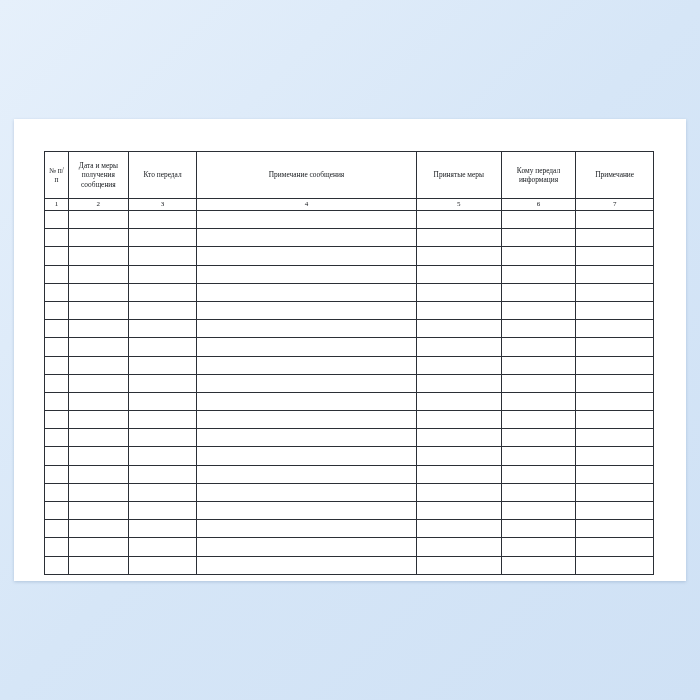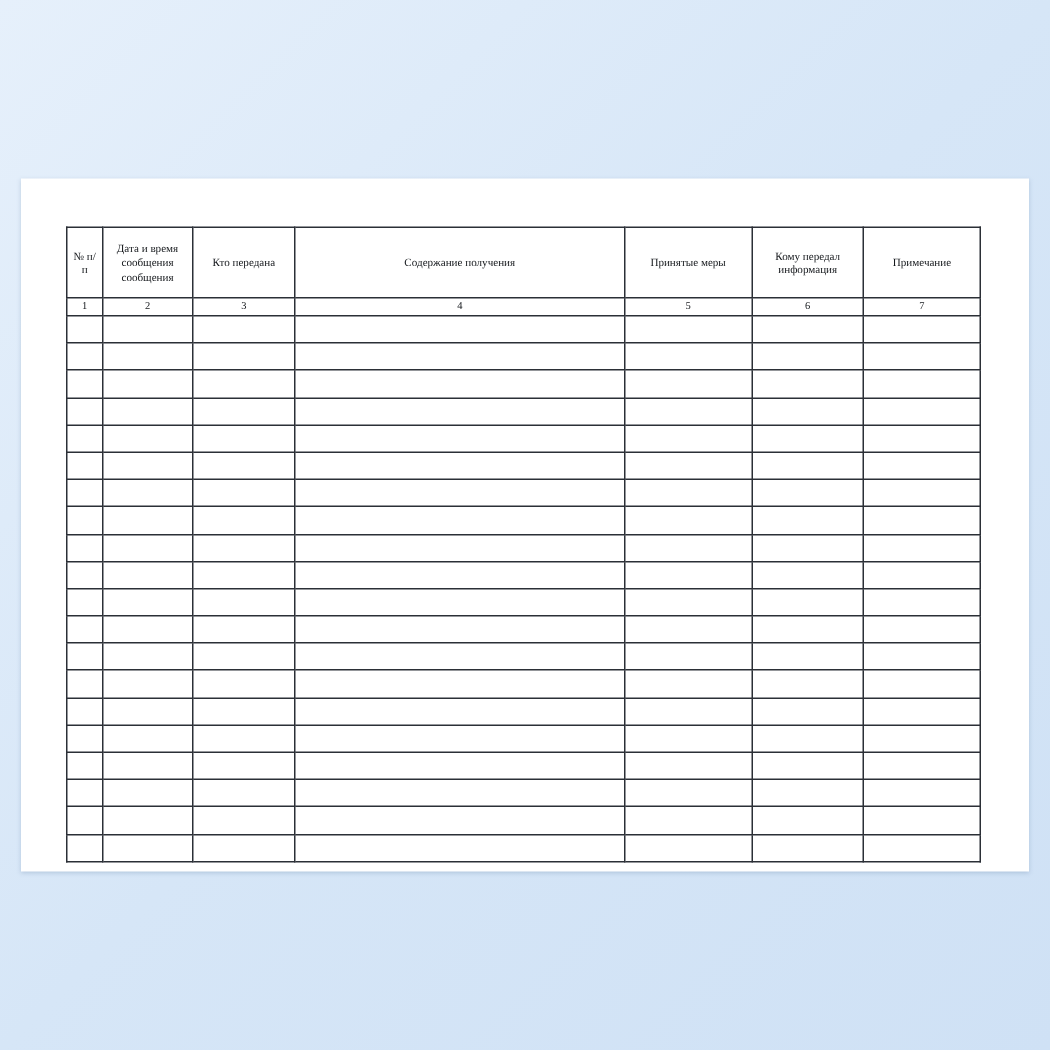--- a/index.html
+++ b/index.html
@@ -93,27 +93,27 @@
             <col class="c5">
             <col class="c6">
             <col class="c7">
         </colgroup>
         <thead>
           <tr class="head">
             <th>
               <span class="celltxt">№ п/п</span>
             </th>
             <th>
-              <span class="celltxt">Дата и время сообщения сообщения</span>
-            </th>
-            <th>
-              <span class="cellxt">Кто передана</span>
-            </th>
-            <th>
-              <span class="celltxt">Содержание получения</span>
+              <span class="celltxt">Дата и меры получения сообщения</span>
+            </th>
+            <th>
+              <span class="cellxt">Кто передал</span>
+            </th>
+            <th>
+              <span class="celltxt">Примечание сообщения</span>
             </th>
             <th>
               <span class="celltxt">Принятые меры</span>
             </th>
             <th>
               <span class="cellxt">Кому передал информация</span>
             </th>
             <th>
               <span class="cellxt">Примечание</span>
             </th>

